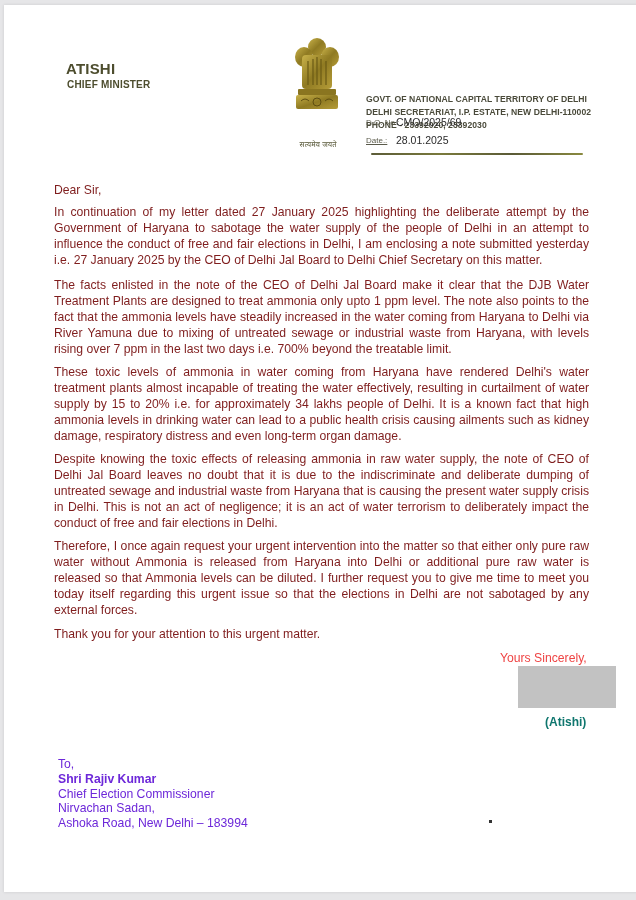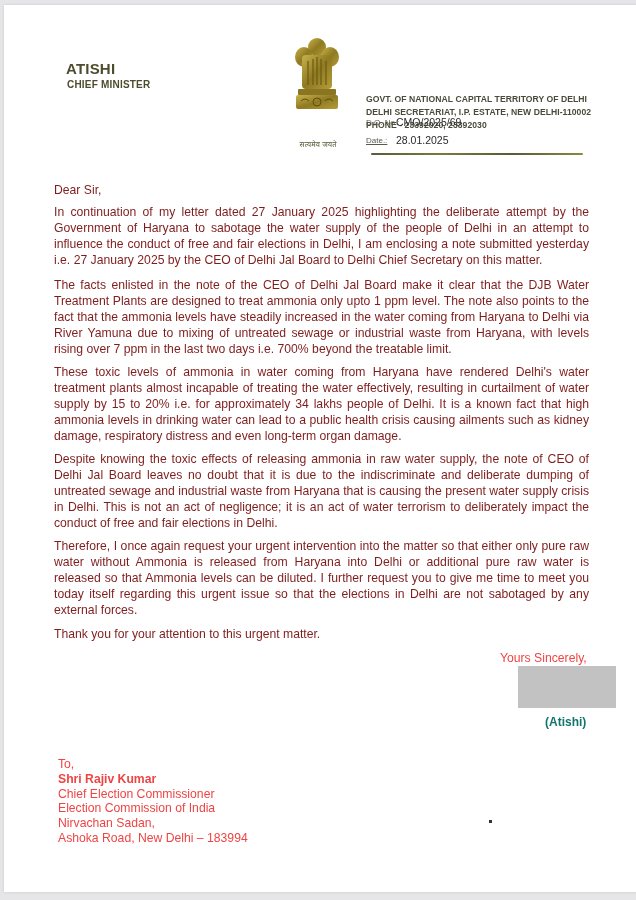--- a/index.html
+++ b/index.html
@@ -79,21 +79,21 @@
     position: absolute; left: 514px; top: 661px;
     width: 98px; height: 42px;
     background: #c2c2c2;
   }
   .signer {
     position: absolute; left: 541px; top: 710px;
     font-size: 12px; font-weight: bold; color: #0f766e;
   }
   .to-block {
     position: absolute; left: 54px; top: 752px;
-    font-size: 12.2px; line-height: 14.8px; color: #ef4444;
+    font-size: 12.2px; line-height: 14.8px; color: #6d28d9;
   }
   .to-block .bold { font-weight: bold; }
   .dot {
     position: absolute; left: 485px; top: 815px;
     width: 3px; height: 3px; background: #333;
   }
 </style>
 </head>
 <body>
 
@@ -147,19 +147,18 @@
   <div class="body-text p6">Thank you for your attention to this urgent matter.</div>
 
   <div class="closing">Yours Sincerely,</div>
   <div class="sig-redact"></div>
   <div class="signer">(Atishi)</div>
 
   <div class="to-block">
     <div>To,</div>
     <div class="bold">Shri Rajiv Kumar</div>
     <div>Chief Election Commissioner</div>
-    <div>Election Commission of India</div>
     <div>Nirvachan Sadan,</div>
     <div>Ashoka Road, New Delhi – 183994</div>
   </div>
 
   <div class="dot"></div>
 </div>
 
 </body></html>

